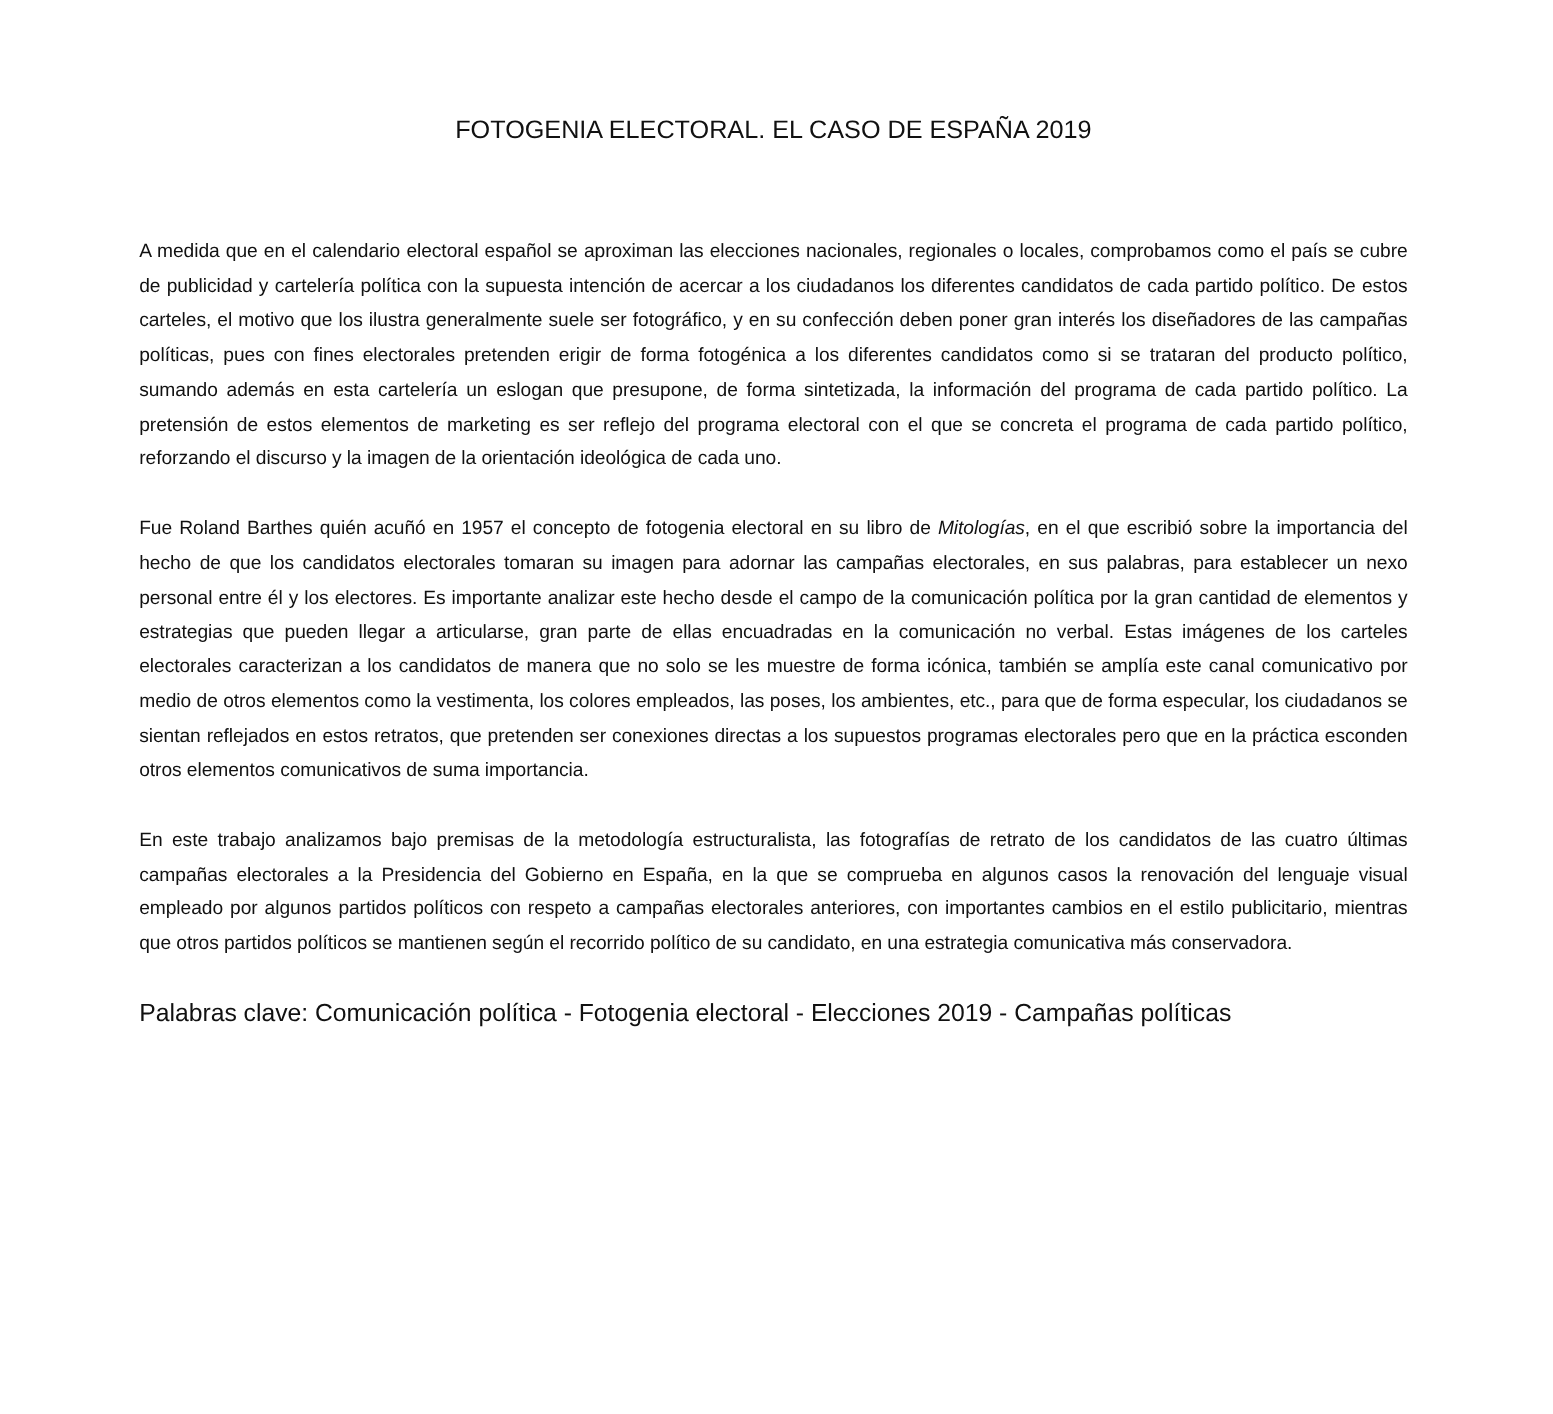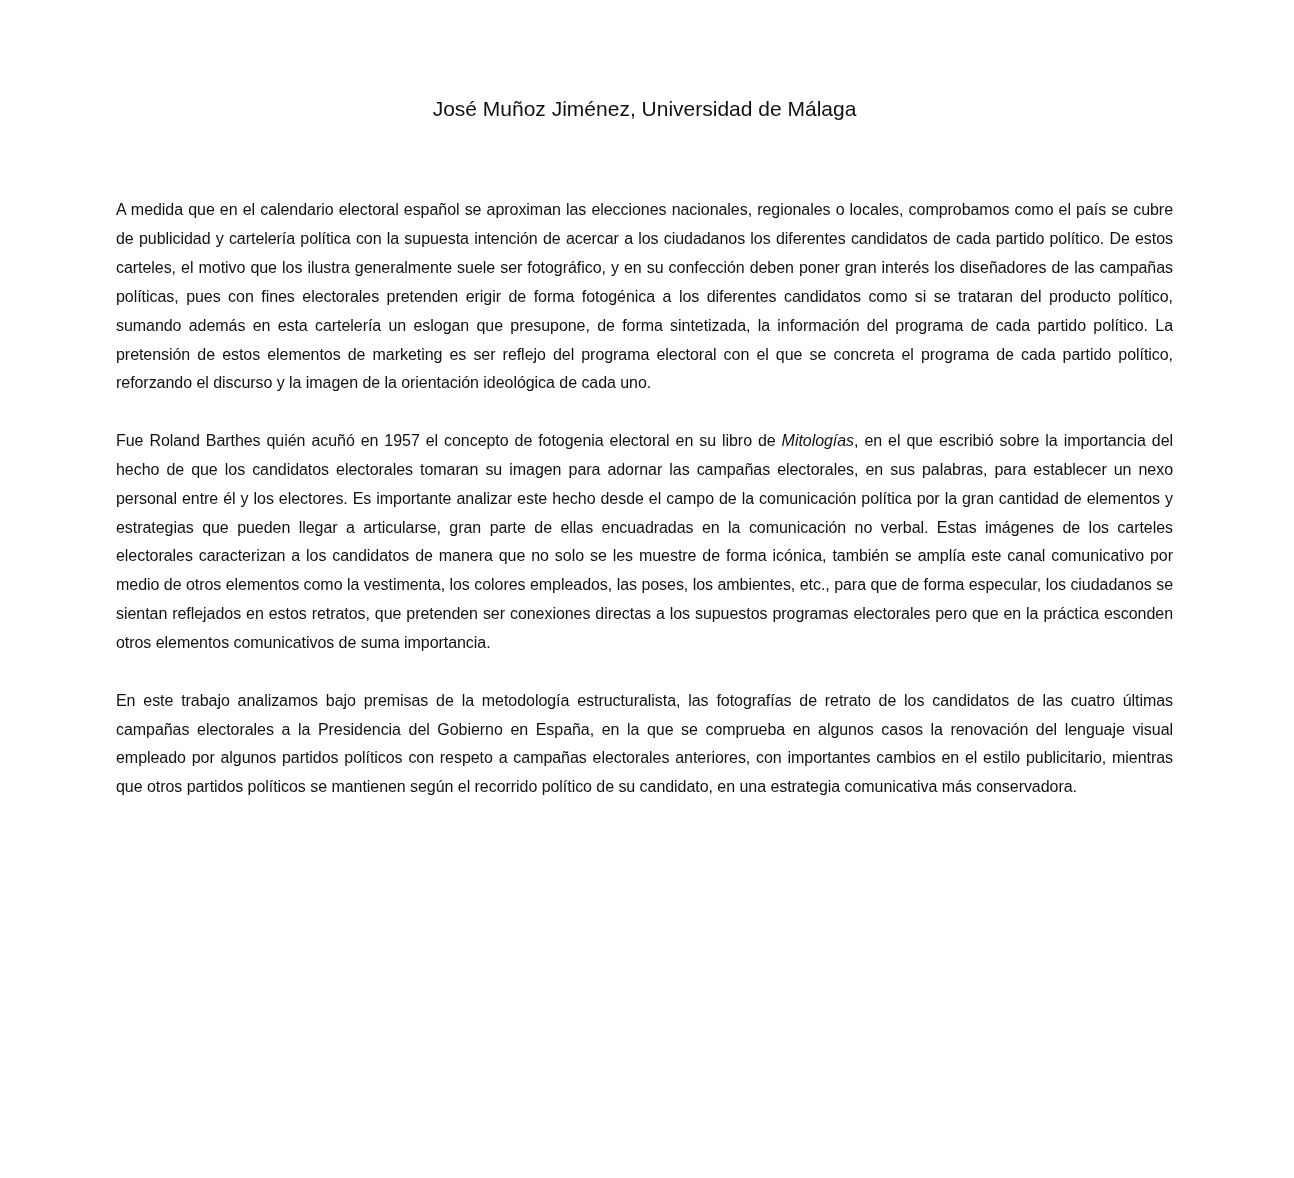--- a/index.html
+++ b/index.html
@@ -42,22 +42,23 @@
       line-height: 28.9px;
       margin: 0;
       white-space: nowrap;
     }
   </style>
 </head>
 <body>
 
 <div class="page">
   <div class="header">
-    <div>José Muñoz Jiménez, Universidad de Málaga</div>
+    <div>FOTOGENIA ELECTORAL. EL CASO DE ESPAÑA 2019</div>
   </div>
 
   <p class="para">A medida que en el calendario electoral español se aproximan las elecciones nacionales, regionales o locales, comprobamos como el país se cubre de publicidad y cartelería política con la supuesta intención de acercar a los ciudadanos los diferentes candidatos de cada partido político. De estos carteles, el motivo que los ilustra generalmente suele ser fotográfico, y en su confección deben poner gran interés los diseñadores de las campañas políticas, pues con fines electorales pretenden erigir de forma fotogénica a los diferentes candidatos como si se trataran del producto político, sumando además en esta cartelería un eslogan que presupone, de forma sintetizada, la información del programa de cada partido político. La pretensión de estos elementos de marketing es ser reflejo del programa electoral con el que se concreta el programa de cada partido político, reforzando el discurso y la imagen de la orientación ideológica de cada uno.</p>
 
   <p class="para"><span>Fue Roland Barthes quién acuñó en 1957 el concepto de fotogenia electoral en su libro de </span><em>Mitologías</em><span>, en el que escribió sobre la importancia del hecho de que los candidatos electorales tomaran su imagen para adornar las campañas electorales, en sus palabras, para establecer un nexo personal entre él y los electores. Es importante analizar este hecho desde el campo de la comunicación política por la gran cantidad de elementos y estrategias que pueden llegar a articularse, gran parte de ellas encuadradas en la comunicación no verbal. Estas imágenes de los carteles electorales caracterizan a los candidatos de manera que no solo se les muestre de forma icónica, también se amplía este canal comunicativo por medio de otros elementos como la vestimenta, los colores empleados, las poses, los ambientes, etc., para que de forma especular, los ciudadanos se sientan reflejados en estos retratos, que pretenden ser conexiones directas a los supuestos programas electorales pero que en la práctica esconden otros elementos comunicativos de suma importancia.</span></p>
 
   <p class="para">En este trabajo analizamos bajo premisas de la metodología estructuralista, las fotografías de retrato de los candidatos de las cuatro últimas campañas electorales a la Presidencia del Gobierno en España, en la que se comprueba en algunos casos la renovación del lenguaje visual empleado por algunos partidos políticos con respeto a campañas electorales anteriores, con importantes cambios en el estilo publicitario, mientras que otros partidos políticos se mantienen según el recorrido político de su candidato, en una estrategia comunicativa más conservadora.</p>
 
+  <p class="keywords">Palabras clave: Comunicación política - Fotogenia electoral - Elecciones 2019 - Campañas políticas</p>
 </div>
 
 </body></html>

